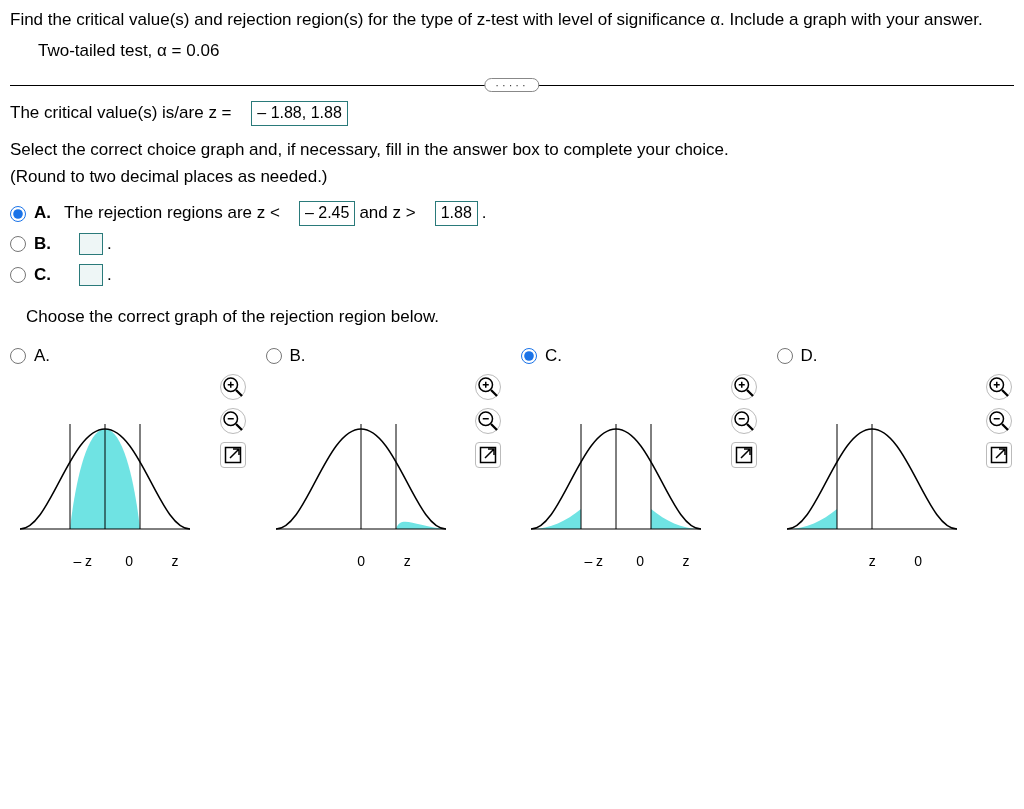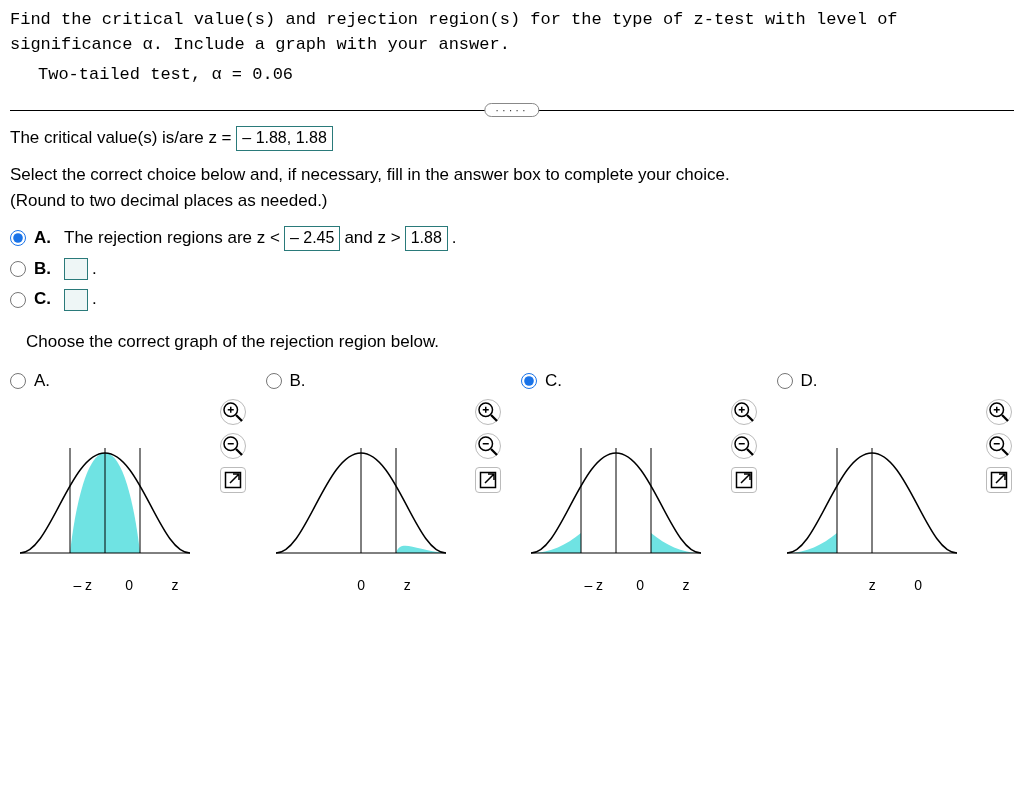--- a/index.html
+++ b/index.html
@@ -5,21 +5,21 @@
   * { box-sizing: border-box; margin: 0; padding: 0; }
   body {
     font-family: Arial, Helvetica, sans-serif;
     font-size: 17px;
     color: #000;
     background: #fff;
     width: 1024px;
     padding: 8px 10px;
     line-height: 1.45;
   }
-  .question-block { margin-bottom: 10px; font-family: Liberation Mono, monospace; }
+  .question-block { margin-bottom: 10px; }
   .param-line { margin: 6px 0 14px 28px; }
   .divider-wrap {
     position: relative;
     height: 16px;
     margin: 0 0 8px 0;
   }
   .divider-line {
     position: absolute; top: 50%; left: 0; right: 0;
     border-top: 1px solid #000;
   }
@@ -39,20 +39,21 @@
     cursor: ns-resize;
   }
   .ans-input {
     display: inline-block;
     border: 1px solid #2a7a7a;
     padding: 1px 5px;
     font-size: 16px;
     line-height: 1.3;
     min-width: 20px;
     vertical-align: baseline;
+    margin-left: 15px;
   }
   .ans-input.empty {
     background: #eef6f6;
     min-width: 24px;
     height: 22px;
     vertical-align: middle;
   }
   .hint { margin: 2px 0 12px 0; }
   .section-gap { margin-top: 4px; margin-bottom: 12px; }
   .radio-row {
@@ -128,21 +129,21 @@
 <div class="divider-wrap">
   <div class="divider-line"></div>
   <div class="divider-handle">·····</div>
 </div>
 
 <div class="section-gap">
   <span>The critical value(s) is/are z =</span>
   <span class="ans-input">– 1.88, 1.88</span>
 </div>
 
-<div>Select the correct choice below and, if necessary, fill in the answer box to complete your choice.</div>
+<div>Select the correct choice graph and, if necessary, fill in the answer box to complete your choice.</div>
 <div class="hint">(Round to two decimal places as needed.)</div>
 
 <div class="radio-row">
   <input type="radio" name="rr" checked="" style="">
   <span class="letter">A.</span>
   <span class="text">
     <span>The rejection regions are z &lt;</span>
     <span class="ans-input">– 2.45</span>
     <span>and z &gt;</span>
     <span class="ans-input">1.88</span>

